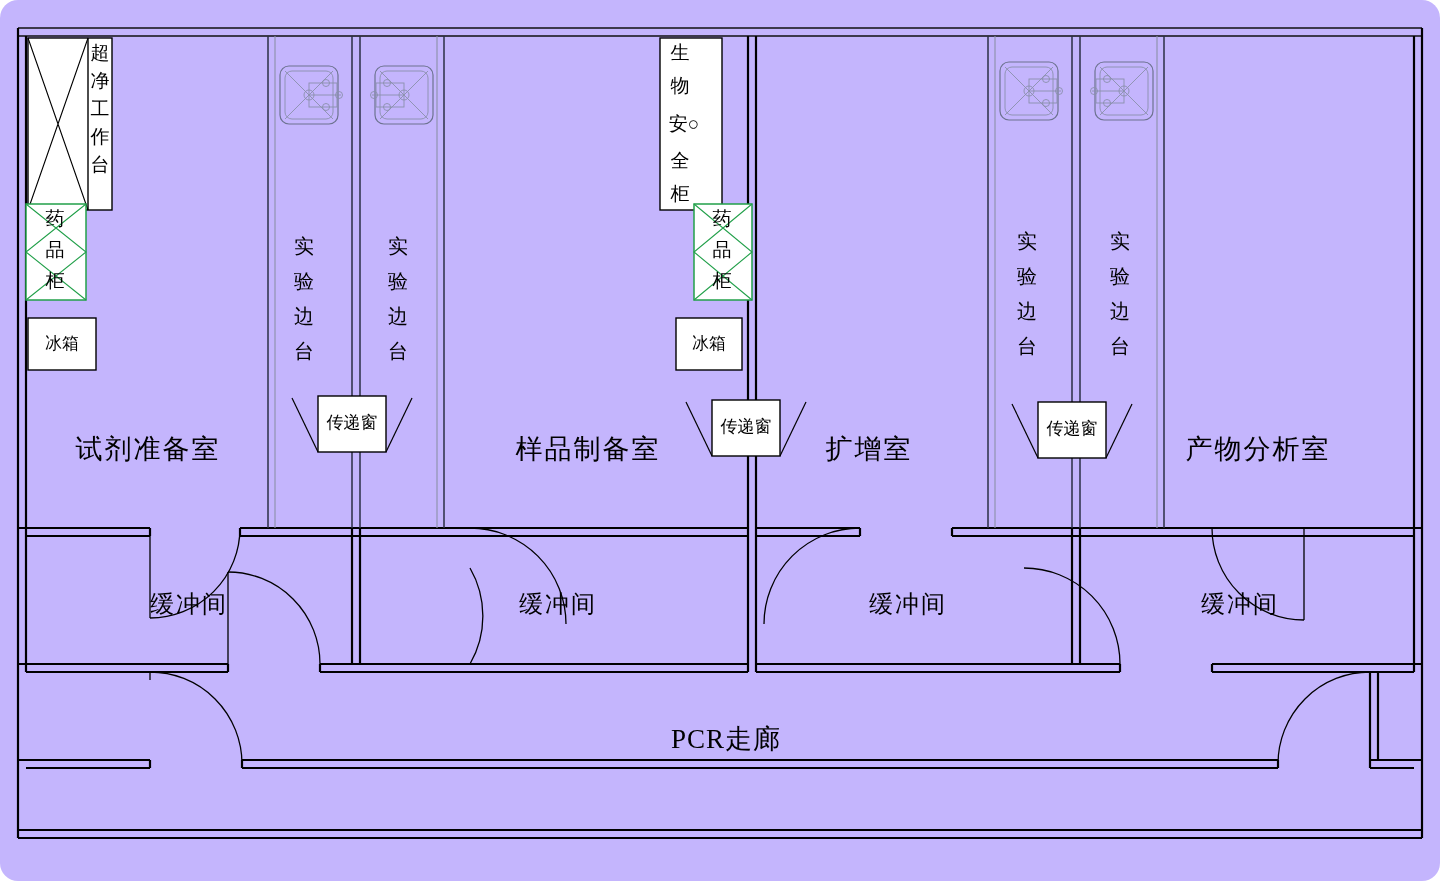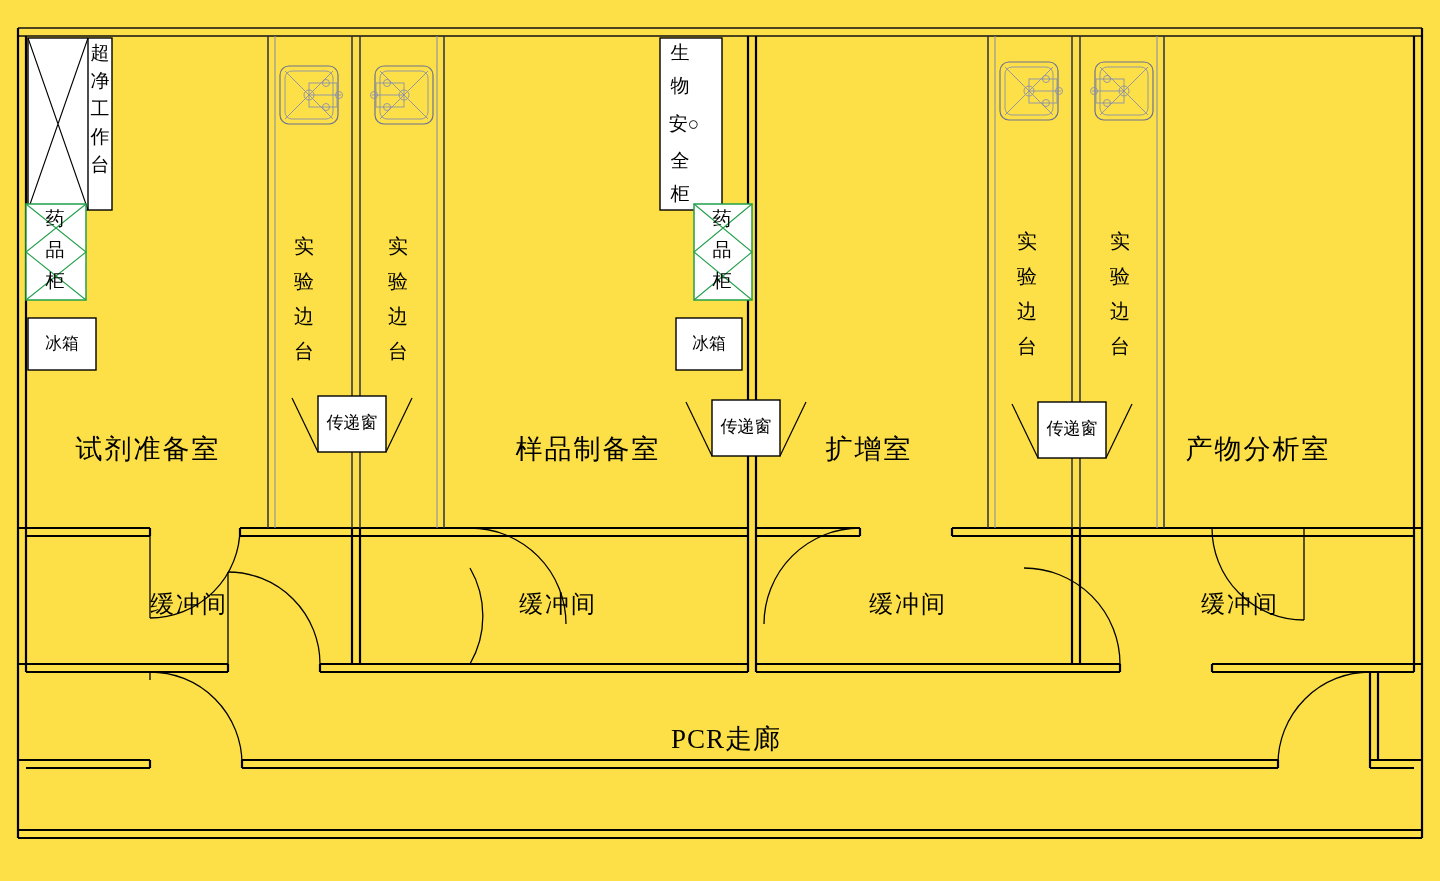--- a/index.html
+++ b/index.html
@@ -4,23 +4,24 @@
 <style>
   html, body {
     margin: 0;
     padding: 0;
     background: #ffffff;
   }
   #plan-root {
     position: relative;
     width: 1440px;
     height: 881px;
-    background: #fde047;
+    background: #c4b5fd;
     font-family: "Liberation Serif", "DejaVu Serif", serif;
     overflow: hidden;
+    border-radius: 18px;
   }
   svg#floorplan {
     display: block;
     width: 1440px;
     height: 881px;
   }
   .wall { fill: none; stroke: #000000; stroke-width: 2.2; }
   .wall-thin { fill: none; stroke: #111111; stroke-width: 1.6; }
   .partition { fill: none; stroke: #2b2f45; stroke-width: 1.5; }
   .partition-faint { fill: none; stroke: #8b90a8; stroke-width: 1.1; }

